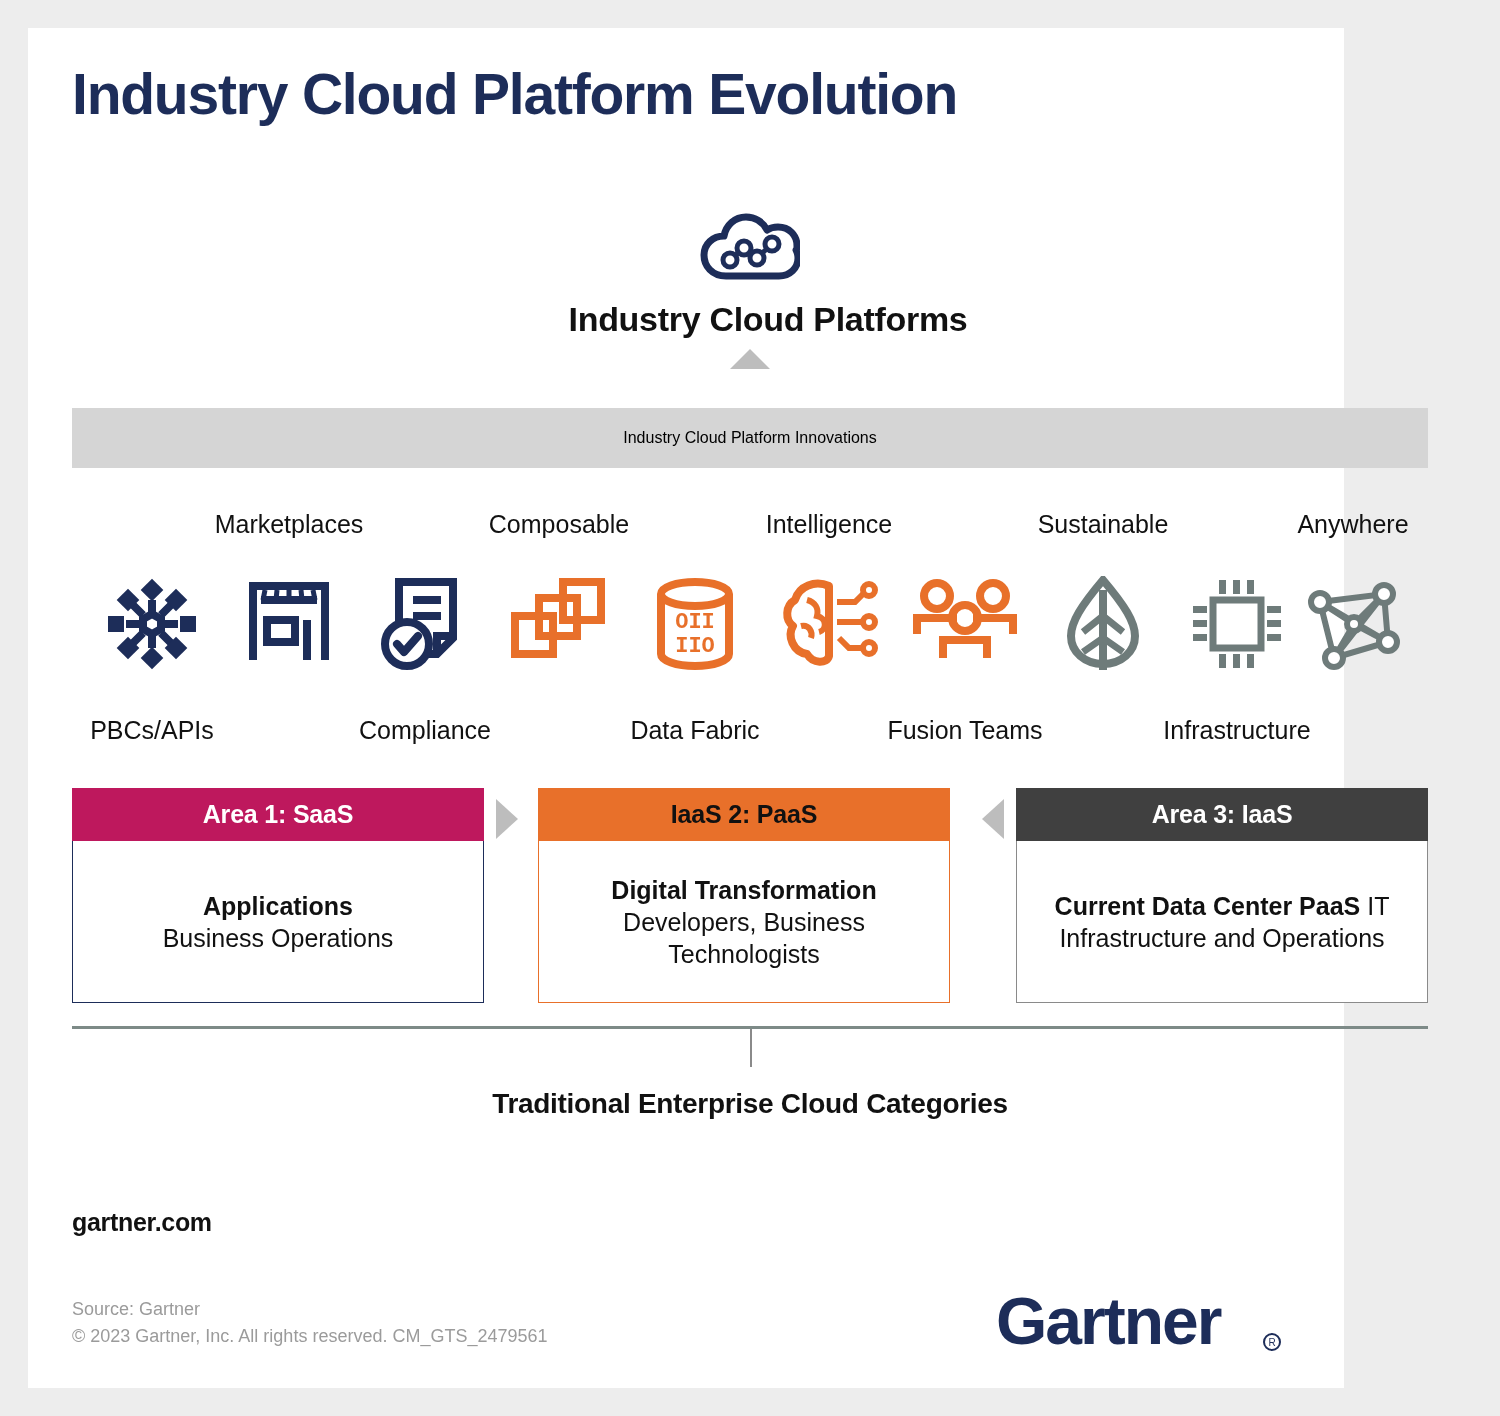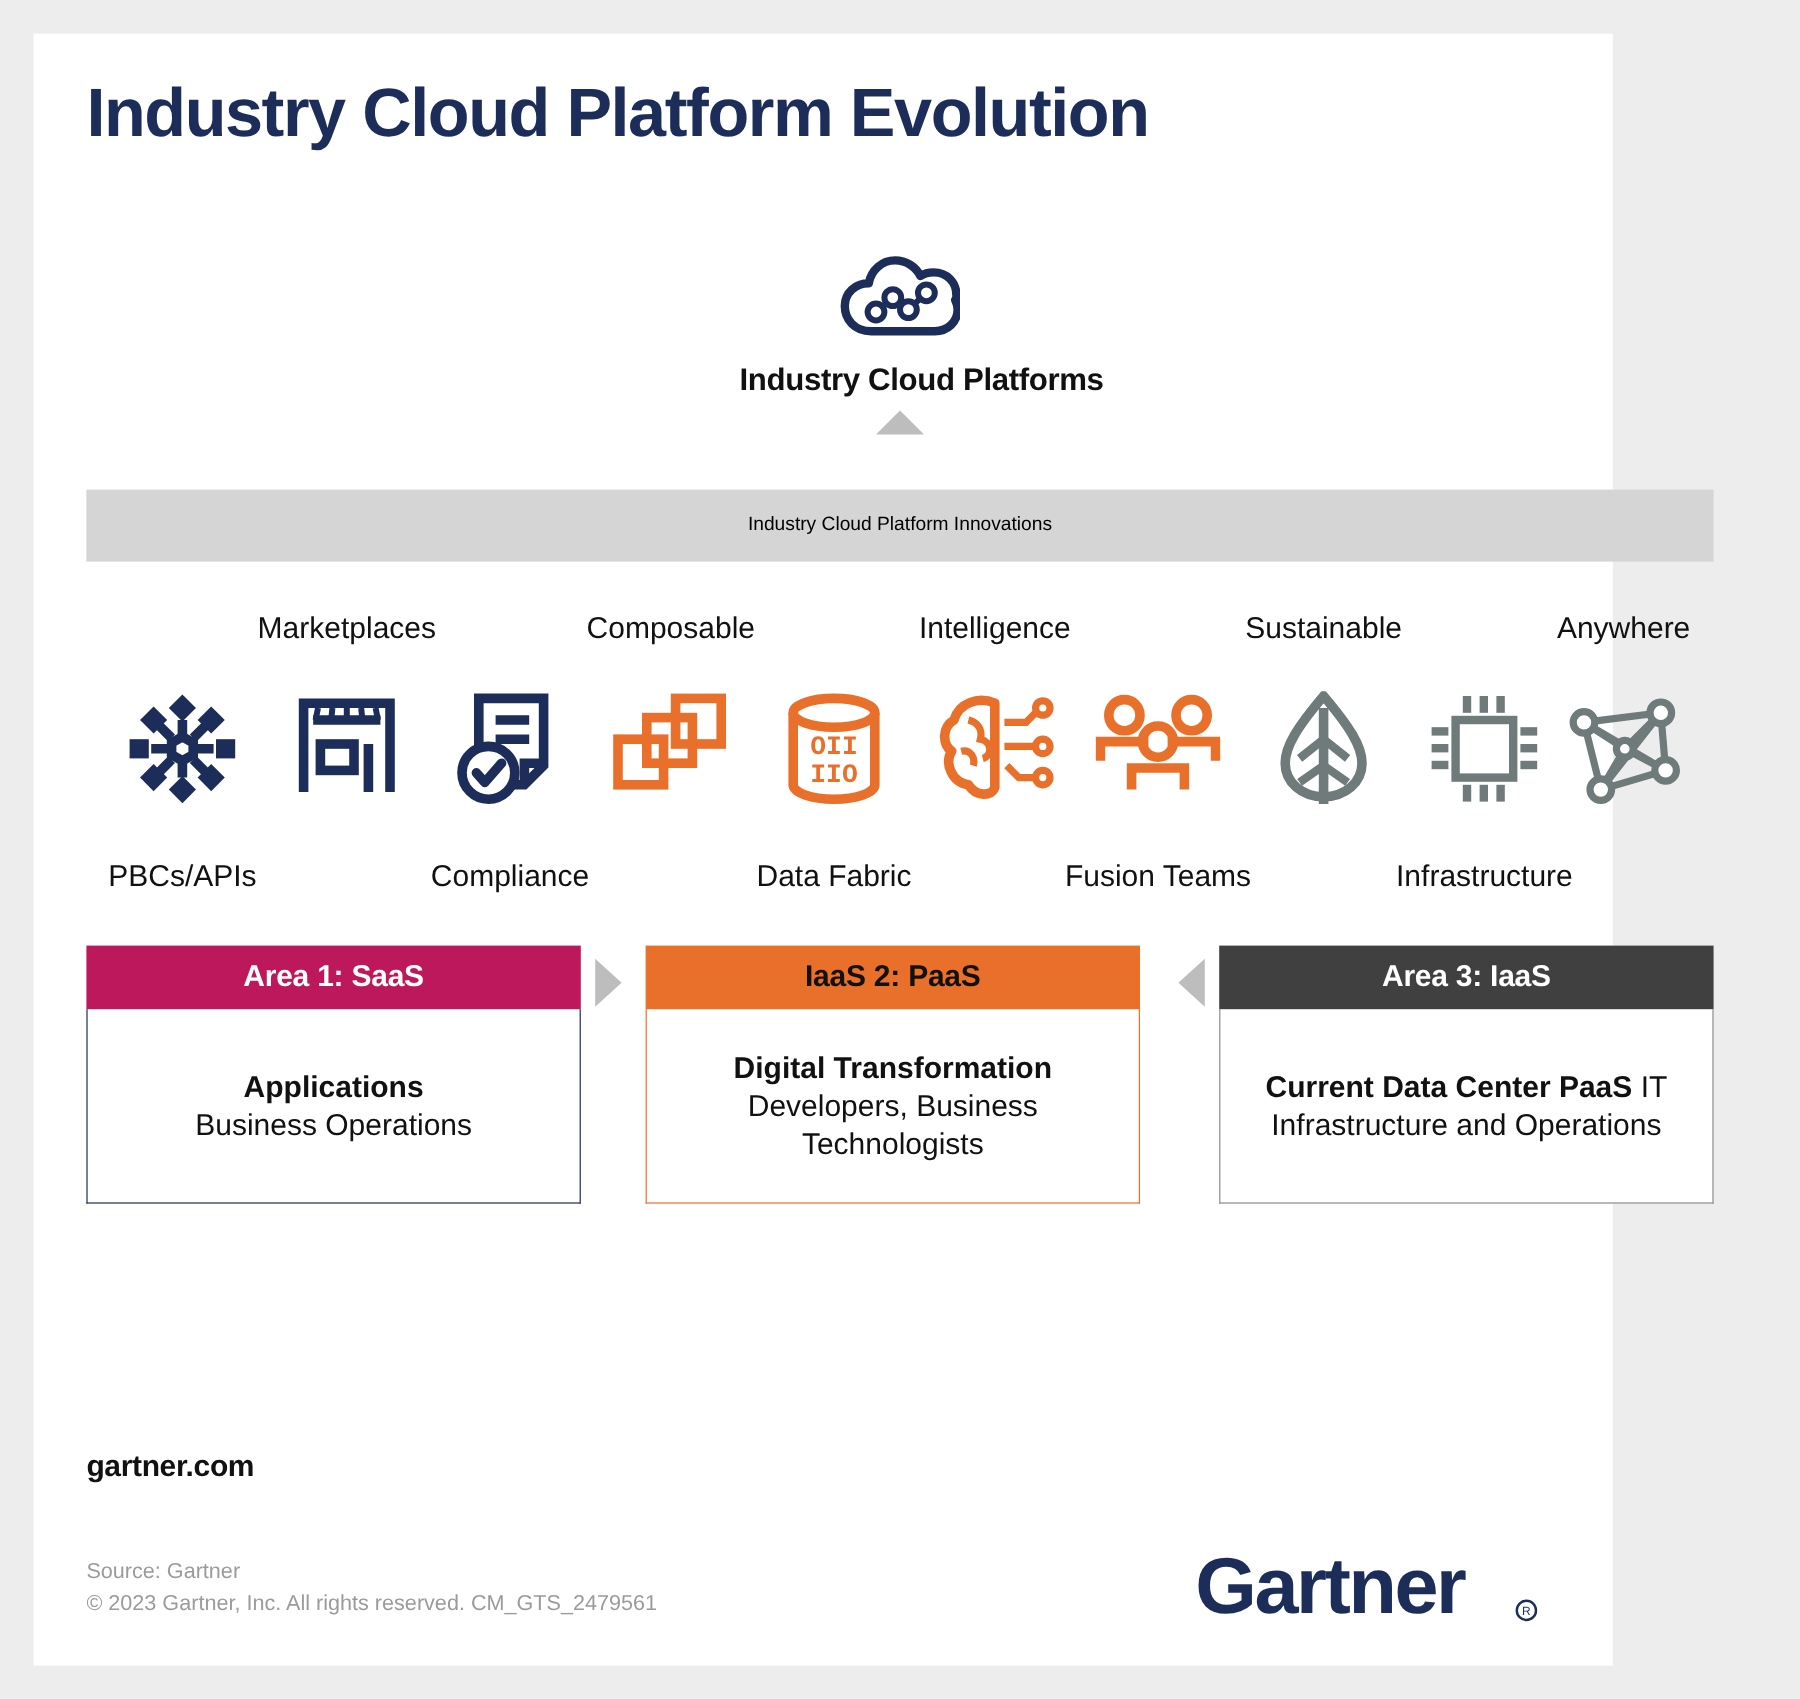--- a/index.html
+++ b/index.html
@@ -36,21 +36,21 @@
   #cloud-block {
     position: absolute;
     left: 0;
     top: 180px;
     width: 1444px;
     text-align: center;
   }
   #cloud-icon { display: inline-block; line-height: 0; }
   #cloud-caption {
     margin-top: 12px;
-    font-size: 26px;
+    font-size: 34px;
     font-weight: 700;
     color: #111111;
     letter-spacing: -0.3px;
     padding-left: 36px;
   }
   #up-triangle {
     margin: 10px auto 0 auto;
     width: 0; height: 0;
     border-left: 20px solid transparent;
     border-right: 20px solid transparent;
@@ -405,20 +405,25 @@
       <div class="area-header" style="background:#404040;color:#ffffff">Area 3: IaaS</div>
       <div class="area-body" style="border-color:#8a8a8a">
         <div class="area-body-text">
           <b>Current Data Center PaaS</b>
           <span>IT Infrastructure and Operations</span>
         </div>
       </div>
     </div>
   </div>
 
+  <div id="bracket">
+    <div id="bracket-line"></div>
+    <div id="bracket-stem"></div>
+    <div id="bracket-label">Traditional Enterprise Cloud Categories</div>
+  </div>
 
   <div id="footer-site">gartner.com</div>
   <div id="footer-source">
     <div>Source: Gartner</div>
     <div>© 2023 Gartner, Inc. All rights reserved. CM_GTS_2479561</div>
   </div>
 
   <div id="gartner-logo">
     <svg width="300" height="80" viewBox="0 0 300 80">
       <text x="0" y="58" font-family="Liberation Sans, sans-serif" font-size="66" font-weight="bold" fill="#1d2d59" letter-spacing="-2">Gartner</text>

